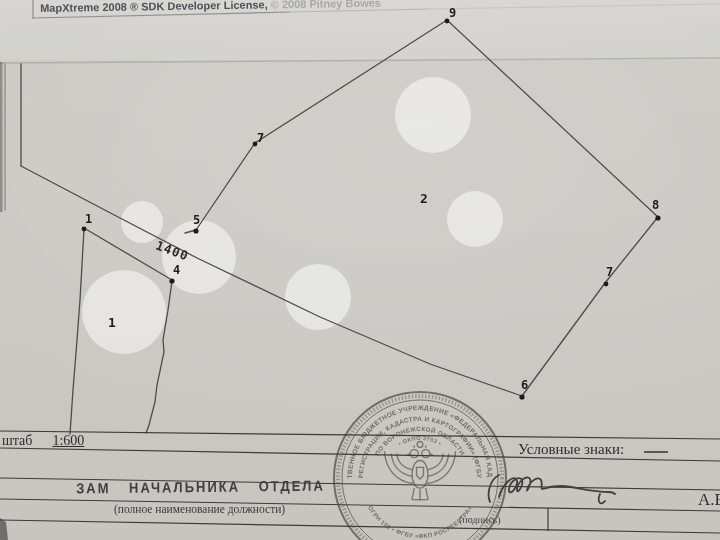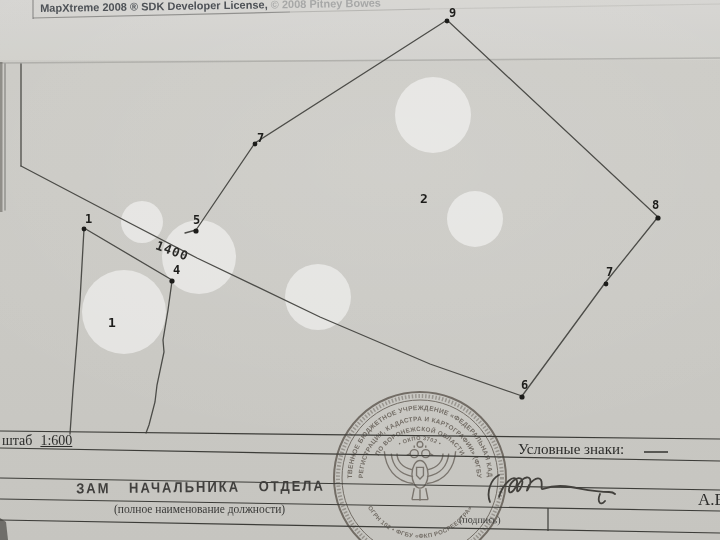--- a/index.html
+++ b/index.html
@@ -26,21 +26,21 @@
   
   .vlab{
     z-index:5;font-family:"DejaVu Sans Mono",monospace;font-weight:bold;
     font-size:12px;color:#1d1d1b;line-height:1;white-space:nowrap;
   }
   .plab{font-size:13px;}
   .dim{transform:rotate(21deg);letter-spacing:1px;font-size:12.5px;color:#2a2a28;}
   
   .serif{font-family:"Liberation Serif",serif;color:#2c2c2a;z-index:6;white-space:nowrap;}
   .scale{left:2px;top:433px;font-size:14px;}
-  .scale .val{text-decoration:underline;margin-left:8px;font-family:Liberation Serif, serif;}
+  .scale .val{text-decoration:underline;margin-left:20px;font-family:Liberation Serif, serif;}
   .legend{left:518px;top:441px;font-size:15px;font-family:Liberation Serif, serif;}
   .jobtitle{
     left:76px;top:480px;z-index:6;font-size:13px;font-weight:bold;color:#403f3d;
     letter-spacing:2px;word-spacing:13px;transform:scaleY(1.12) rotate(-0.6deg);
     transform-origin:left top;white-space:nowrap;
   }
   .jobcap{left:66px;top:503px;font-size:11.5px;color:#3a3a38;padding-left:48px;}
   .signcap{left:459px;top:514px;font-size:10px;color:#3a3a38;transform:rotate(0.8deg);}
   .initials{left:698px;top:490px;font-size:17px;font-weight:normal;color:#2f2f2d;}
 </style>

